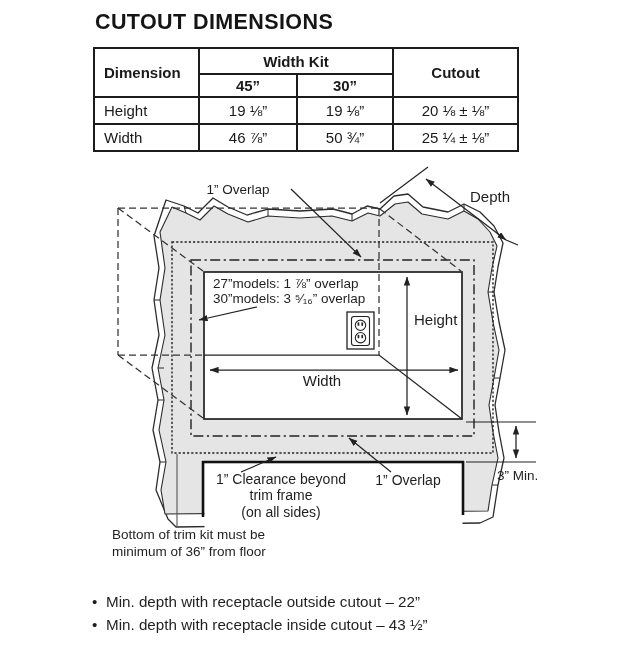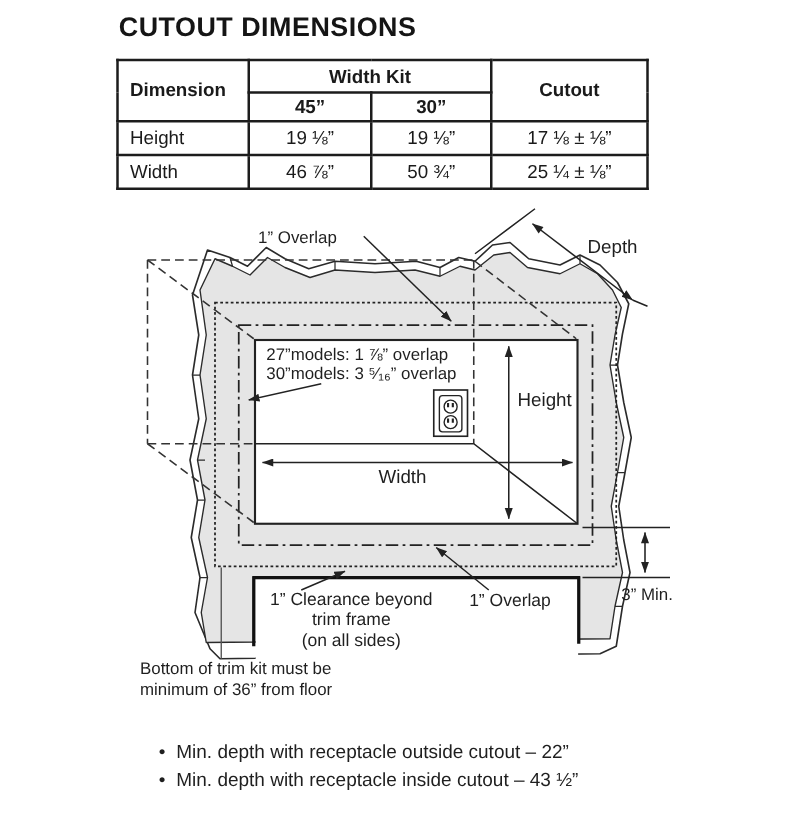--- a/index.html
+++ b/index.html
@@ -11,21 +11,21 @@
              font-size:15px;color:#1a1a1a;table-layout:fixed;}
   table.dims td,table.dims th{border:2px solid #1c1c1c;padding:0;text-align:center;
              font-weight:normal;}
   table.dims th{font-weight:bold;}
   table.dims .lft{text-align:left;padding-left:9px;}
   .c1{width:105px;} .c2{width:98px;} .c3{width:96px;} .c4{width:125px;}
   .rh1{height:26px;} .rh2{height:23px;} .rd{height:27px;}
   svg.diagram{position:absolute;left:0;top:165px;}
   svg text{font-family:"Liberation Sans","DejaVu Sans",sans-serif;fill:#1f1f1f;}
   .notes{position:absolute;left:92px;top:590px;font-size:15.2px;line-height:23.2px;color:#1f1f1f;}
-  .note-line{white-space:nowrap;margin-left:35px;}
+  .note-line{white-space:nowrap;}
   .note-line .bullet{display:inline-block;width:14px;}
 </style>
 </head>
 <body>
 
 <div class="page">
 
   <div class="title">CUTOUT DIMENSIONS</div>
 
   <table class="dims">
@@ -42,21 +42,21 @@
       <th rowspan="2">Cutout</th>
     </tr>
     <tr class="rh2">
       <th>45”</th>
       <th>30”</th>
     </tr>
     <tr class="rd">
       <td class="lft">Height</td>
       <td>19 ⅛”</td>
       <td>19 ⅛”</td>
-      <td>17 ⅛ ± ⅛”</td>
+      <td>20 ⅛ ± ⅛”</td>
     </tr>
     <tr class="rd">
       <td class="lft">Width</td>
       <td>46 ⅞”</td>
       <td>50 ¾”</td>
       <td>25 ¼ ± ⅛”</td>
     </tr>
   </tbody>
     </table>
 

